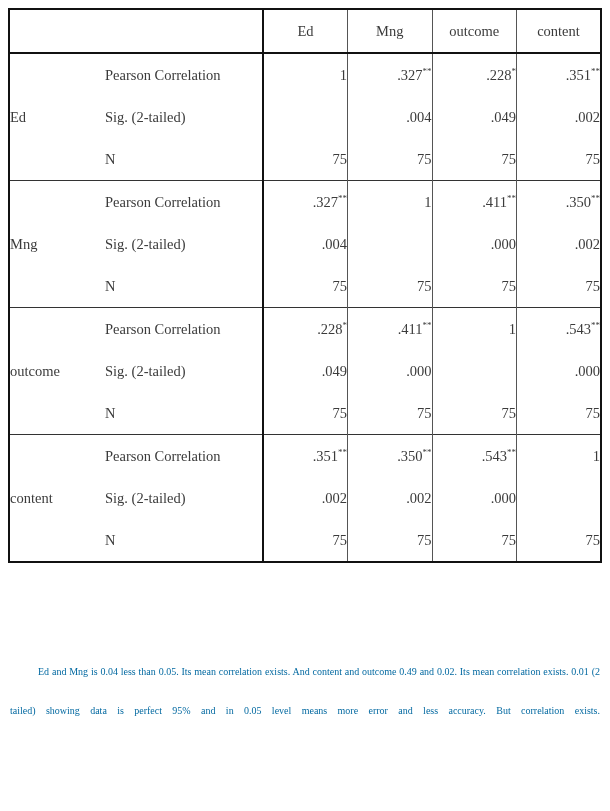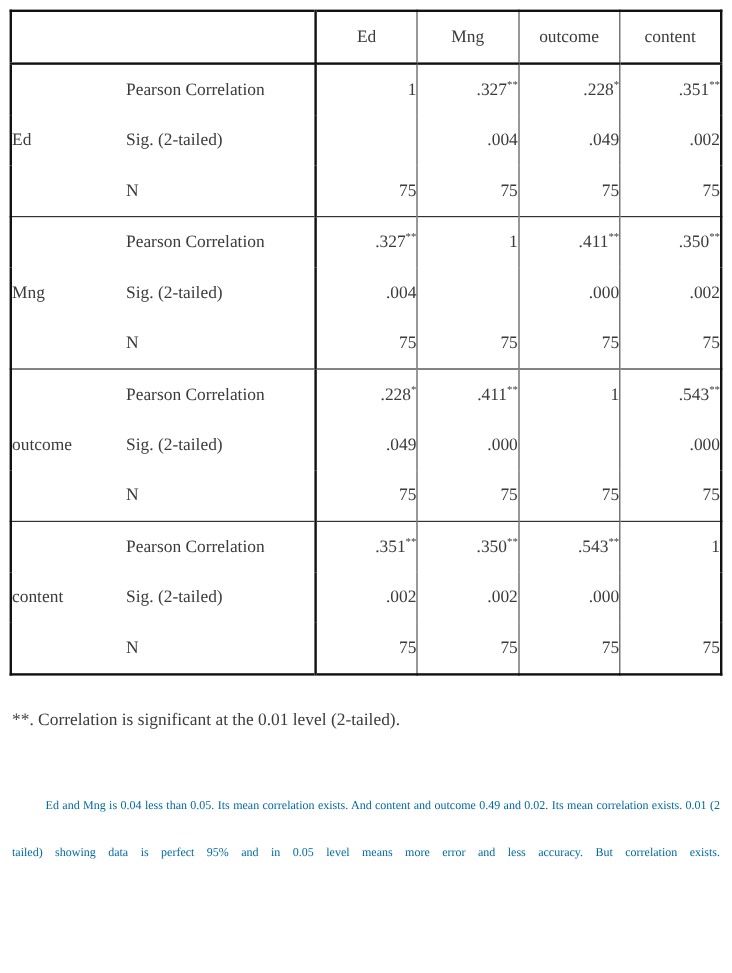--- a/index.html
+++ b/index.html
@@ -247,16 +247,15 @@
         <td class="num first"><span>75</span></td>
         <td class="num"><span>75</span></td>
         <td class="num"><span>75</span></td>
         <td class="num"><span>75</span></td>
       </tr>
     </tbody>
   </table>
 </div>
 
 <div class="footnotes">
-  <div class="footnote">**. Correlation is significant at the 0.01 level (2-tailed).</div>
 </div>
 
 <div class="para">Ed and Mng is 0.04 less than 0.05. Its mean correlation exists. And content and outcome 0.49 and 0.02. Its mean correlation exists. 0.01 (2 tailed) showing data is perfect 95% and in 0.05 level means more error and less accuracy. But correlation exists.</div>
 
 </body></html>

